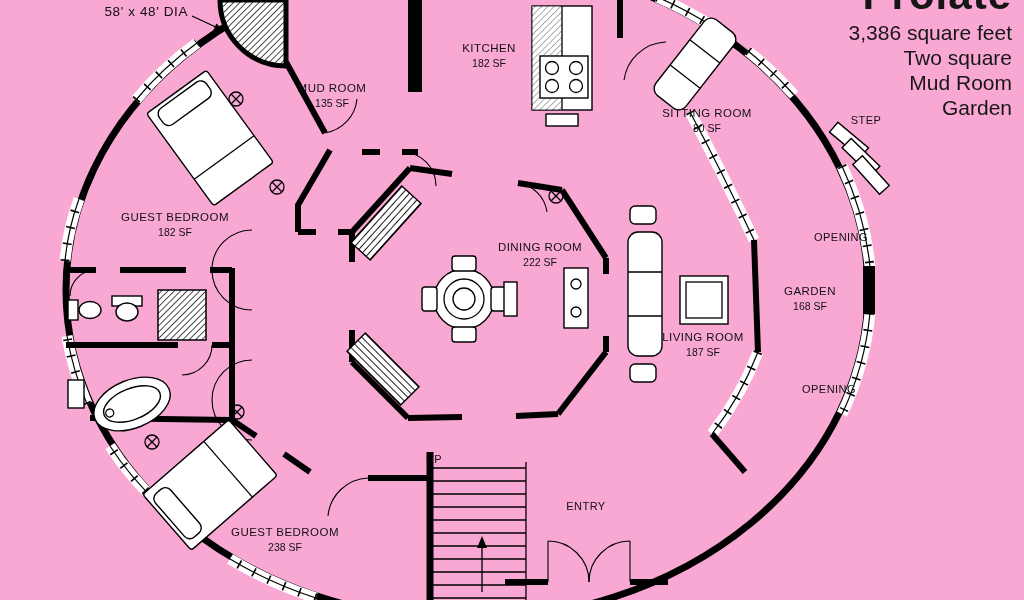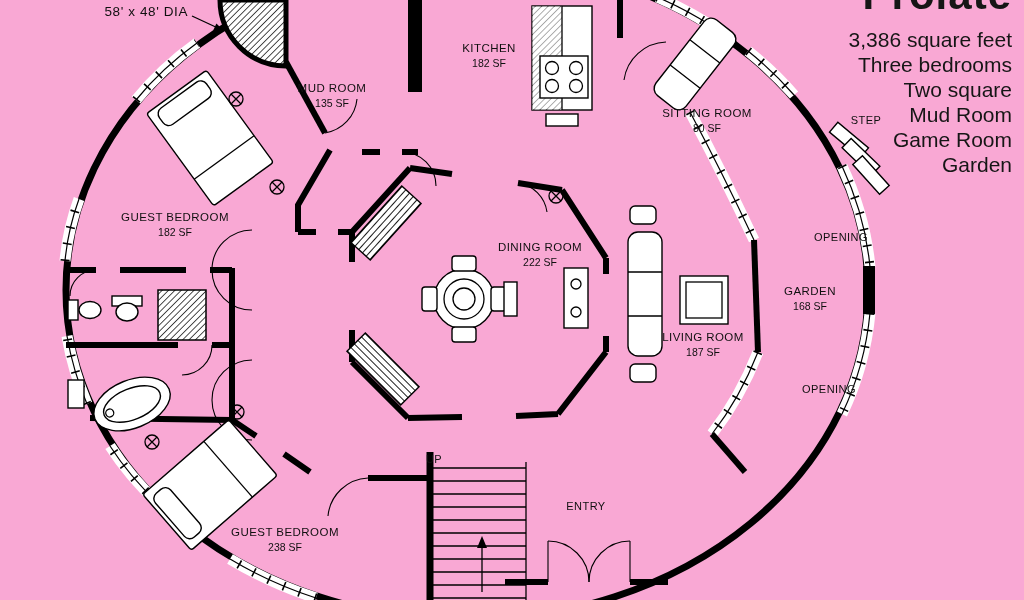--- a/index.html
+++ b/index.html
@@ -18,21 +18,21 @@
   .win-line{stroke:#000;stroke-width:1.2;fill:none;}
   text{font-family:"Liberation Sans",sans-serif;fill:#101010;}
   .room-name{font-size:11.5px;letter-spacing:.45px;text-anchor:middle;}
   .room-area{font-size:10.5px;text-anchor:middle;}
   .marker{font-size:11px;letter-spacing:.45px;text-anchor:middle;}
   .annot{font-size:13.5px;letter-spacing:.6px;text-anchor:end;}
   
   .info{position:absolute;top:0;right:12px;text-align:right;color:#161616;}
   .info .title{margin-top:-26px;font-size:42px;font-weight:bold;line-height:1;
                letter-spacing:1px;white-space:nowrap;}
-  .info .specs{margin-top:11px;font-size:21px;line-height:25px;}
+  .info .specs{margin-top:4px;font-size:21px;line-height:25px;}
 </style>
 </head>
 <body>
 
 <div class="stage">
 
 <svg width="1024" height="600" viewBox="0 0 1024 600">
   <defs>
     <pattern id="hatch" width="4.5" height="4.5" patternTransform="rotate(45)" patternUnits="userSpaceOnUse">
       <rect width="4.5" height="4.5" fill="#fff"></rect>
@@ -280,21 +280,19 @@
     <text class="marker" x="829" y="393">OPENING</text>
     <text class="marker" x="434" y="463">UP</text>
     <text class="marker" x="586" y="510">ENTRY</text>
   </g>
 </svg>
 
 <div class="info">
   <div class="title">Prolate</div>
   <div class="specs">
     <div>3,386 square feet</div>
-    <div>Three bedrooms</div>
     <div>Two square</div>
     <div>Mud Room</div>
-    <div>Game Room</div>
     <div>Garden</div>
   </div>
 </div>
 
 </div>
 
 </body></html>

